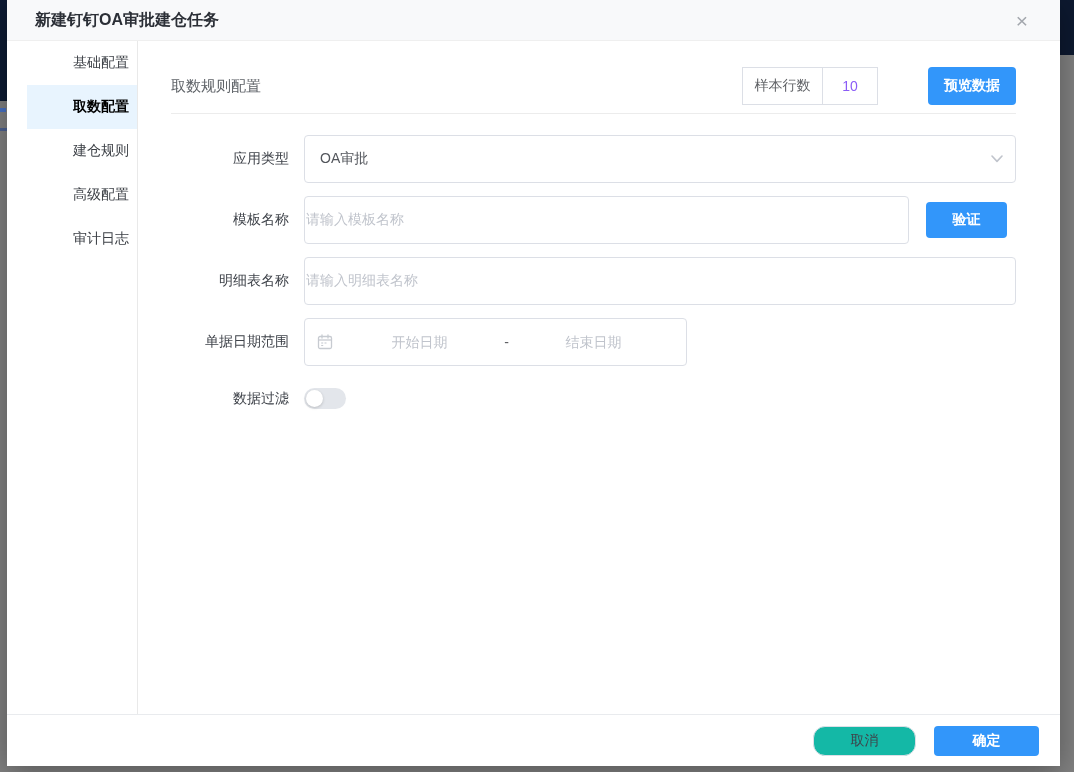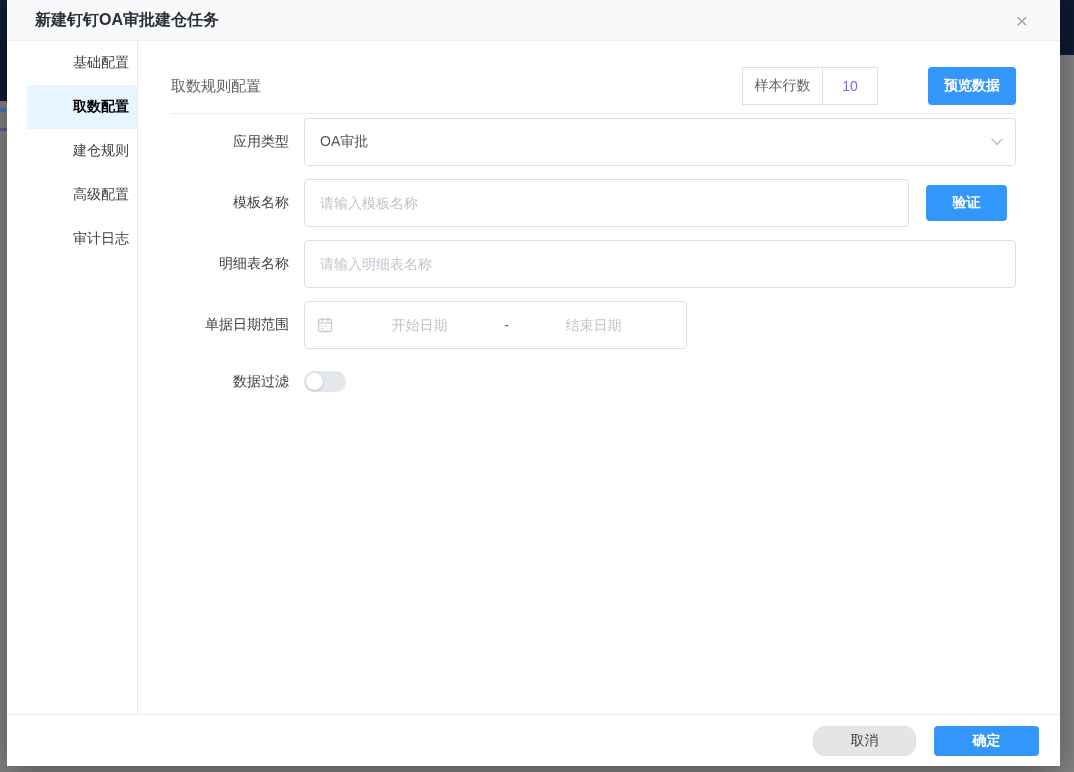--- a/index.html
+++ b/index.html
@@ -103,41 +103,41 @@
     font-size: 14px; font-weight: bold;
     font-family: inherit; cursor: pointer;
   }
   .btn-preview { height: 38px; width: 88px; margin-left: 13px; flex: none; }
 
   .section-divider {
     margin-top: 8px; border-bottom: 1px solid #ececec; height: 0;
   }
 
   
-  .form { margin-top: 4px; }
+  .form { margin-top: 21px; }
   .form-row { display: flex; align-items: center; margin-bottom: 13px; }
   .form-label {
     width: 118px; flex: none; text-align: right; margin-right: 15px;
     font-size: 14px; color: #3f434a;
   }
   .ctl {
     height: 48px; border: 1px solid #dcdfe6; border-radius: 4px;
     background: #fff; font-size: 14px;
   }
   .select-box {
     flex: 1; position: relative;
     display: flex; align-items: center; padding: 0 34px 0 15px;
     color: #53565c; cursor: pointer;
   }
   .select-arrow {
     position: absolute; right: 12px; top: 50%; margin-top: -4px;
     width: 12px; height: 8px; pointer-events: none;
   }
   .text-input {
-    padding: 0 15px; color: #3f434a; outline: none; font-family: Liberation Sans, sans-serif;
+    padding: 0 1px; color: #3f434a; outline: none; font-family: Liberation Serif, serif;
     width: 100%;
   }
   .text-input::placeholder, .date-input::placeholder, .sample-value::placeholder {
     color: #c0c4cc;
   }
   .tpl-input { width: 605px; flex: none; }
   .btn-validate { height: 36px; width: 81px; margin-left: 17px; flex: none; }
 
   .date-box {
     width: 383px; flex: none;
@@ -165,21 +165,21 @@
 
   
   .modal-footer {
     height: 52px; flex: none;
     border-top: 1px solid #e9ebee;
     display: flex; align-items: center; justify-content: flex-end;
     padding-right: 21px; background: #fff;
   }
   .btn-cancel {
     width: 103px; height: 30px;
-    background: #e5e5e5; border: 1px solid #dcdfe6; border-radius: 12px;
+    background: #14b8a6; border: 1px solid #dcdfe6; border-radius: 12px;
     font-size: 14px; color: #3f434a; font-family: inherit; cursor: pointer;
     margin-right: 18px;
   }
   .btn-confirm { width: 105px; height: 30px; }
 </style>
 </head>
 <body>
 
 <div class="backdrop-topbar"></div>
 <div class="backdrop-left-dark"></div>

